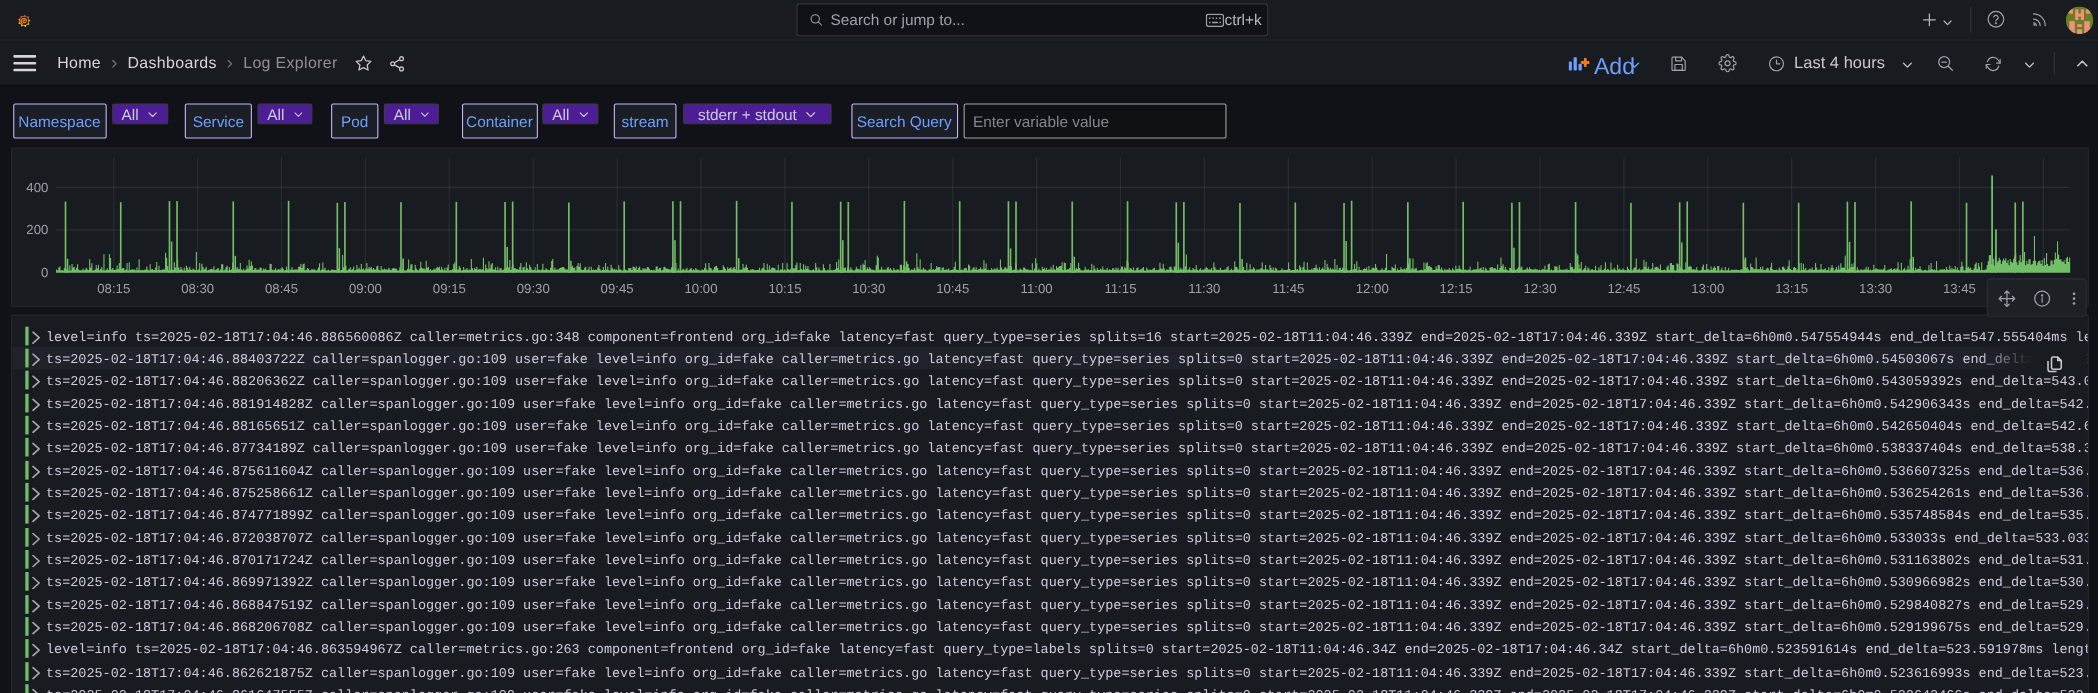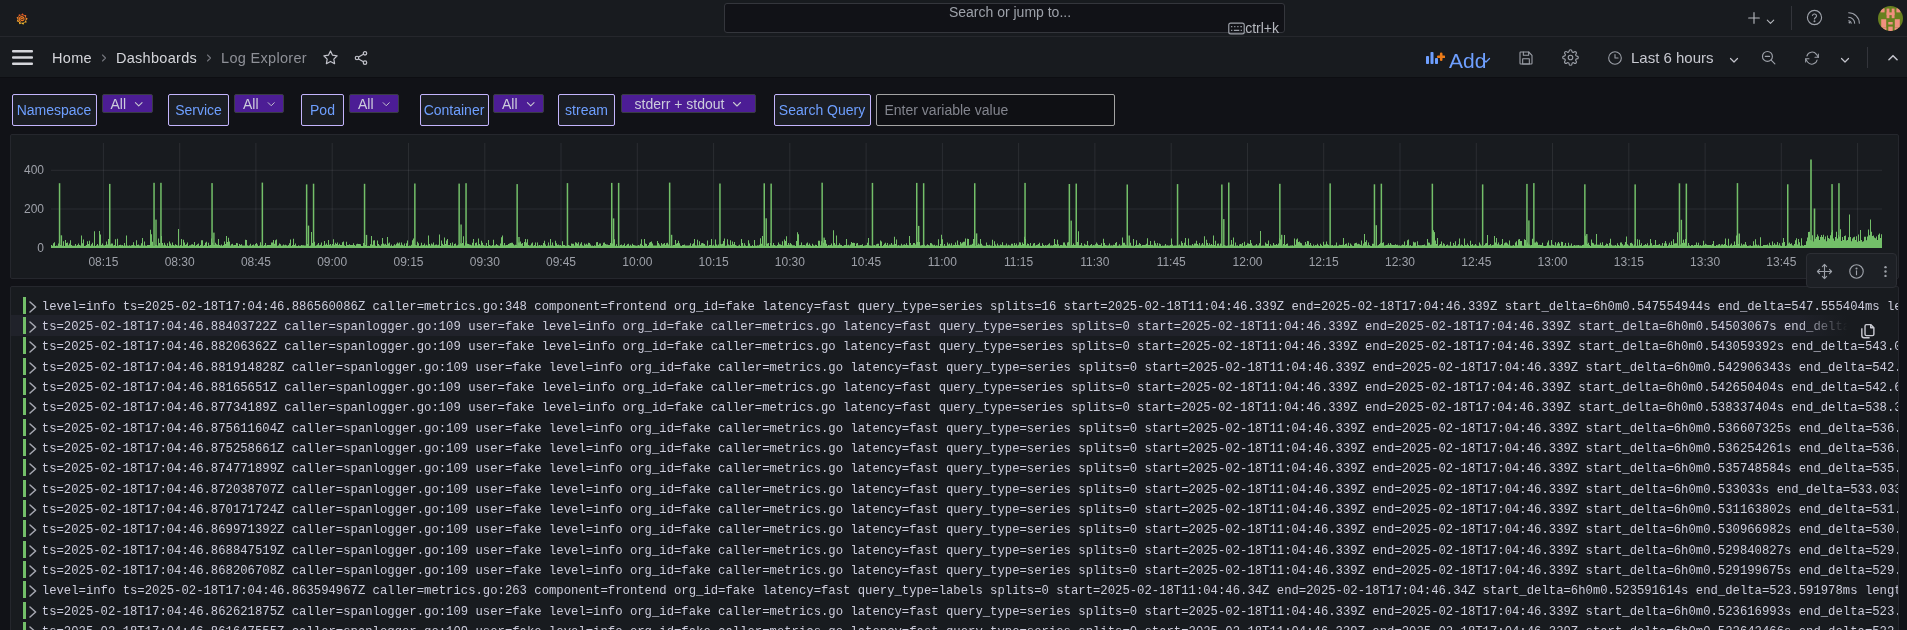--- a/index.html
+++ b/index.html
@@ -2,23 +2,23 @@
 <html><head><meta charset="utf-8"><title>Log Explorer</title>
 <style>
 * { margin:0; padding:0; box-sizing:border-box; }
 html,body { width:1907px; height:630px; overflow:hidden; background:#111217;
   font-family:"Liberation Sans",sans-serif; color:#ccccdc; }
 .abs { position:absolute; }
 #topbar { position:absolute; left:0; top:0; width:1907px; height:37px; background:#181b1f;
   border-bottom:1px solid #25272c; }
 #navbar { position:absolute; left:0; top:37px; width:1907px; height:41px; background:#181b1f;
   border-bottom:1px solid #0d0e12; }
-#searchbox { position:absolute; left:724px; top:3px; width:561px; height:30px; background:#111217;
+#searchbox { position:absolute; left:724px; top:3px; width:429px; height:30px; background:#111217;
   border:1px solid #34363c; border-radius:3px; display:flex; align-items:center; padding:0 5px 0 10px;
-  color:#9da1a9; font-size:14px;flex-direction:column; }
+  color:#9da1a9; font-size:14px; }
 .vlabel { position:absolute; top:94px; height:31.5px; background:#1b1e24; border:1px solid #c4b5fd;
   border-radius:2px; color:#6e9fff; font-size:14px; font-weight:500; display:flex;
   align-items:center; justify-content:center; }
 .vdd { position:absolute; top:94px; height:19px; background:#4c1d95; border:1px solid #3a3c44;
   border-radius:2px; color:#ccccdc; font-size:14px; display:flex; align-items:center;
   padding:0 7px 0 8px; justify-content:center; }
 .vinput { position:absolute; top:94px; height:31.5px; background:#0f1014; border:1px solid #a3a3a3;
   border-radius:2px; color:#83858e; font-size:14px; display:flex; align-items:center; padding:0 8px; }
 #chartpanel { position:absolute; left:10px; top:134px; width:1889px; height:144.5px;
   background:#181b1f; border:1px solid #25272d; border-radius:2px; }
@@ -157,21 +157,21 @@
         <rect x="7" y="13" width="10" height="8"></rect>
       </svg></div>
   <div class="abs" style="left:1562px;top:12px"><svg width="17" height="17" viewBox="0 0 24 24" fill="none" stroke="#9da1a9" stroke-width="1.6" stroke-linecap="round" stroke-linejoin="round">
         <circle cx="12" cy="12" r="3.2"></circle>
         <path d="M19.4 15a1.7 1.7 0 0 0 .34 1.87l.06.06a2 2 0 1 1-2.83 2.83l-.06-.06a1.7 1.7 0 0 0-1.87-.34 1.7 1.7 0 0 0-1 1.55V21a2 2 0 1 1-4 0v-.09a1.7 1.7 0 0 0-1.1-1.55 1.7 1.7 0 0 0-1.88.34l-.06.06a2 2 0 1 1-2.83-2.83l.06-.06a1.7 1.7 0 0 0 .34-1.87 1.7 1.7 0 0 0-1.55-1H3a2 2 0 1 1 0-4h.09a1.7 1.7 0 0 0 1.55-1.1 1.7 1.7 0 0 0-.34-1.88l-.06-.06a2 2 0 1 1 2.83-2.83l.06.06a1.7 1.7 0 0 0 1.87.34h.01a1.7 1.7 0 0 0 1-1.55V3a2 2 0 1 1 4 0v.09a1.7 1.7 0 0 0 1 1.55 1.7 1.7 0 0 0 1.88-.34l.06-.06a2 2 0 1 1 2.83 2.83l-.06.06a1.7 1.7 0 0 0-.34 1.87v.01a1.7 1.7 0 0 0 1.55 1H21a2 2 0 1 1 0 4h-.09a1.7 1.7 0 0 0-1.51 1z"></path>
       </svg></div>
   <div class="abs" style="left:1607px;top:13px"><svg width="16" height="16" viewBox="0 0 24 24" fill="none" stroke="#9da1a9" stroke-width="1.6" stroke-linecap="round" stroke-linejoin="round">
         <circle cx="12" cy="12" r="9.5"></circle>
         <path d="M12 6.8V12h4.6"></path>
       </svg></div>
-  <div class="abs" style="left:1631px;top:12px;color:#c8c9d1;font-size:15px">Last 6 hours</div>
+  <div class="abs" style="left:1631px;top:12px;color:#c8c9d1;font-size:15px">Last 4 hours</div>
   <div class="abs" style="left:1728px;top:15px"><svg width="12" height="12" viewBox="0 0 24 24" fill="none" stroke="#c3c4cc" stroke-width="2.4" stroke-linecap="round" stroke-linejoin="round">
         <path d="M5 9l7 7 7-7"></path>
       </svg></div>
   <div class="abs" style="left:1760px;top:12px"><svg width="17" height="17" viewBox="0 0 24 24" fill="none" stroke="#9da1a9" stroke-width="1.6" stroke-linecap="round" stroke-linejoin="round">
         <circle cx="10.5" cy="10.5" r="7"></circle>
         <path d="M15.8 15.8L21 21M7.5 10.5h6"></path>
       </svg></div>
   <div class="abs" style="left:1804px;top:13px"><svg width="16" height="16" viewBox="0 0 24 24" fill="none" stroke="#9da1a9" stroke-width="1.6" stroke-linecap="round" stroke-linejoin="round">
         <path d="M21.5 6v5h-5"></path>
         <path d="M2.5 18v-5h5"></path>

